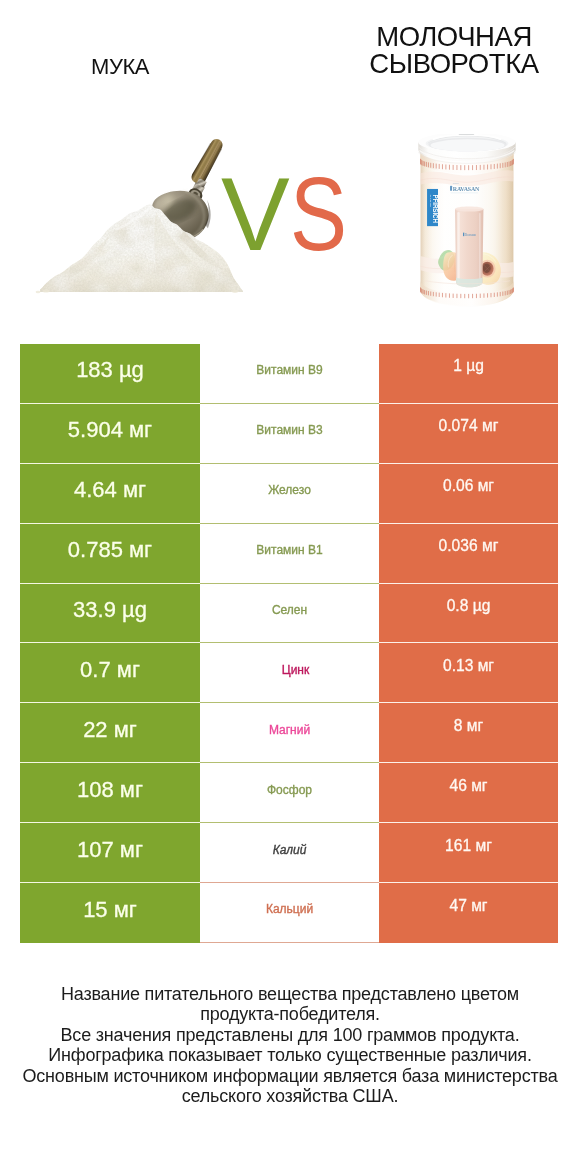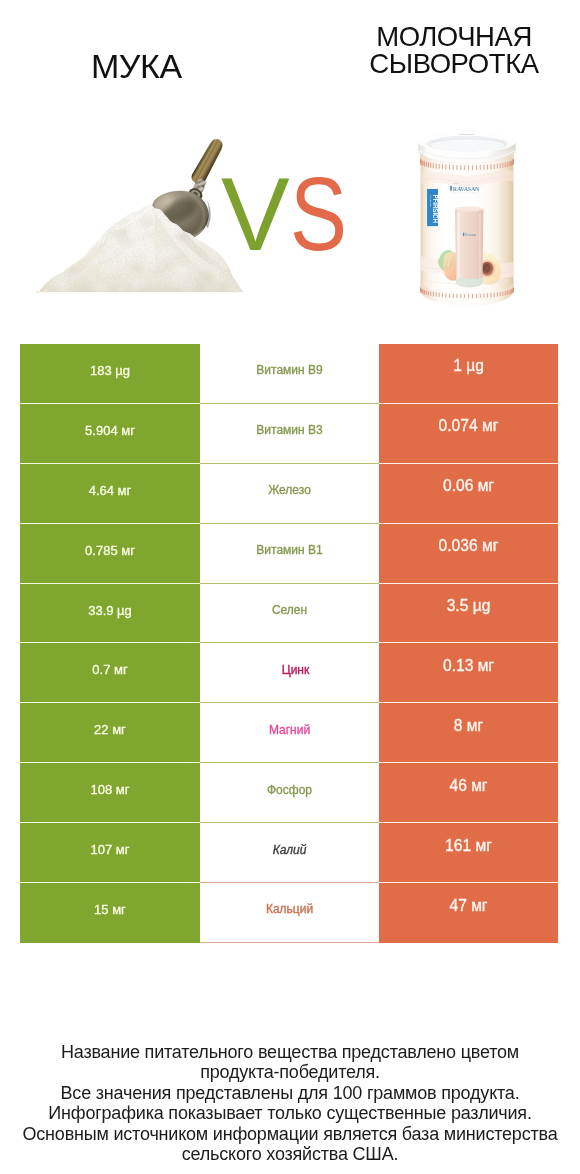--- a/index.html
+++ b/index.html
@@ -8,52 +8,52 @@
     width:580px;height:1174px;background:#ffffff;overflow:hidden;
     font-family:"Liberation Sans", sans-serif;
     -webkit-font-smoothing:antialiased;
   }
   .page{position:relative;width:580px;height:1174px;}
 
   
   .hdr{position:absolute;left:0;top:0;width:580px;height:330px;}
   .title{position:absolute;font-weight:400;color:#111111;line-height:27px;
          letter-spacing:-0.45px;white-space:pre-line;text-transform:uppercase;}
-  .title-left{left:91px;top:53px;font-size:34px;text-align:right;}
+  .title-left{left:91px;top:53px;font-size:22px;text-align:right;}
   .title-right{left:329px;top:23px;width:250px;font-size:27.5px;text-align:center;}
 
   .vs{position:absolute;left:221px;top:163px;font-size:103px;line-height:103px;
       font-weight:400;letter-spacing:-2px;}
   .vs .v{color:#7da12f;}
   .vs .s{color:#e2694a;display:inline-block;transform:scaleX(0.83);transform-origin:left center;margin-left:2px;}
 
   .pic-left{position:absolute;left:34px;top:134px;width:210px;height:180px;}
   .pic-right{position:absolute;left:415px;top:134px;width:115px;height:188px;}
 
   
   .tbl{position:absolute;left:20px;top:344px;width:538px;height:599px;}
   .row{position:relative;height:59.9px;display:flex;align-items:stretch;}
   .cell{display:flex;align-items:center;justify-content:center;box-sizing:border-box;
         white-space:nowrap;}
-  .cL{width:180px;color:#fbffe9;font-size:13px;font-weight:400;padding-bottom:6px;
+  .cL{width:180px;color:#fbffe9;font-size:22px;font-weight:400;padding-bottom:6px;
       -webkit-text-stroke:0.3px currentColor;
       background:#7fa62e;border-bottom:1.2px solid #f4f7e2;margin-right:179px;}
   .cM{position:absolute;left:180px;top:0;width:179px;height:100%;
       font-size:12px;font-weight:400;background:transparent;padding-bottom:6px;
       -webkit-text-stroke:0.35px currentColor;
       border-bottom:1.1px solid #b3bf72;}
   .cM.orange{border-bottom-color:#dfa893;}
   .cR{width:179px;color:#fff8f2;font-size:15.6px;font-weight:400;padding-bottom:14px;
       -webkit-text-stroke:0.3px currentColor;
       background:#e06d48;border-bottom:1.2px solid #fdf0e8;}
   .row:last-child .cL{border-bottom:none;}
   .row:last-child .cR{border-bottom:none;}
 
   
-  .foot{position:absolute;left:0;top:1042px;width:580px;text-align:center;
+  .foot{position:absolute;left:0;top:984px;width:580px;text-align:center;
         font-size:18px;line-height:20.4px;color:#1c1c1c;letter-spacing:-0.2px;}
 </style>
 </head>
 <body>
 
 <div class="page">
 
   <div class="hdr">
     <div class="title title-left">Мука</div>
     <div class="title title-right">Молочная
@@ -475,21 +475,21 @@
         <div class="cell cR">0.06 мг</div>
       </div>
       <div class="row">
         <div class="cell cL">0.785 мг</div>
         <div class="cell cM" style="color: rgb(134, 154, 82);">Витамин B1</div>
         <div class="cell cR">0.036 мг</div>
       </div>
       <div class="row">
         <div class="cell cL">33.9 µg</div>
         <div class="cell cM" style="color: rgb(134, 154, 82);">Селен</div>
-        <div class="cell cR">3.5 µg</div>
+        <div class="cell cR">0.8 µg</div>
       </div>
       <div class="row">
         <div class="cell cL">0.7 мг</div>
         <div class="cell cM" style="color: #be185d; padding-left: 12px;">Цинк</div>
         <div class="cell cR">0.13 мг</div>
       </div>
       <div class="row">
         <div class="cell cL">22 мг</div>
         <div class="cell cM" style="color: #ec4899;">Магний</div>
         <div class="cell cR">8 мг</div>

